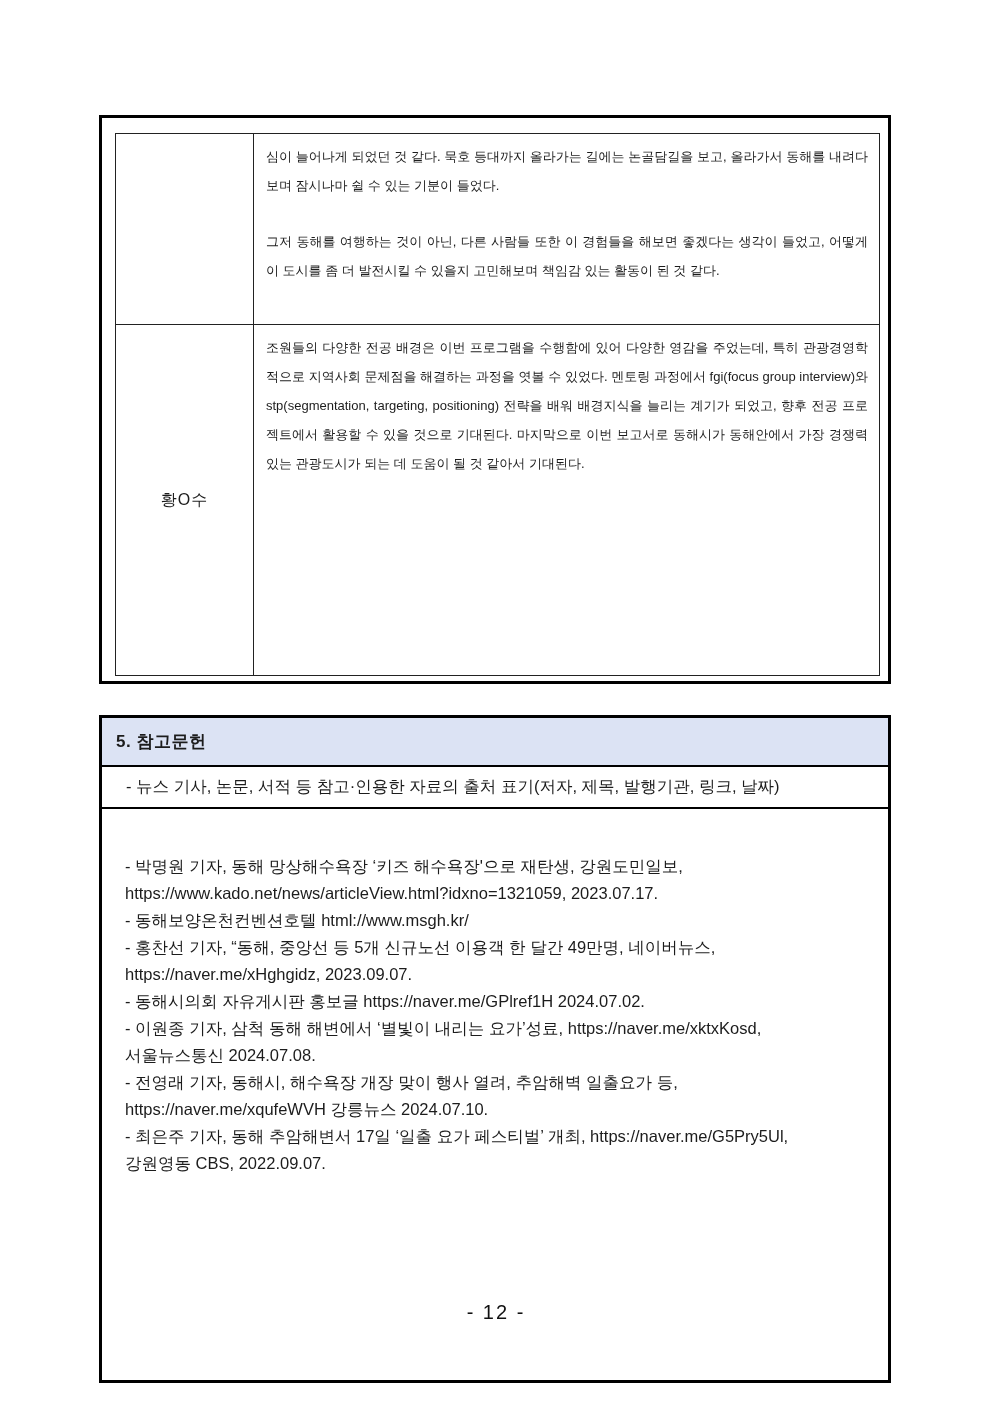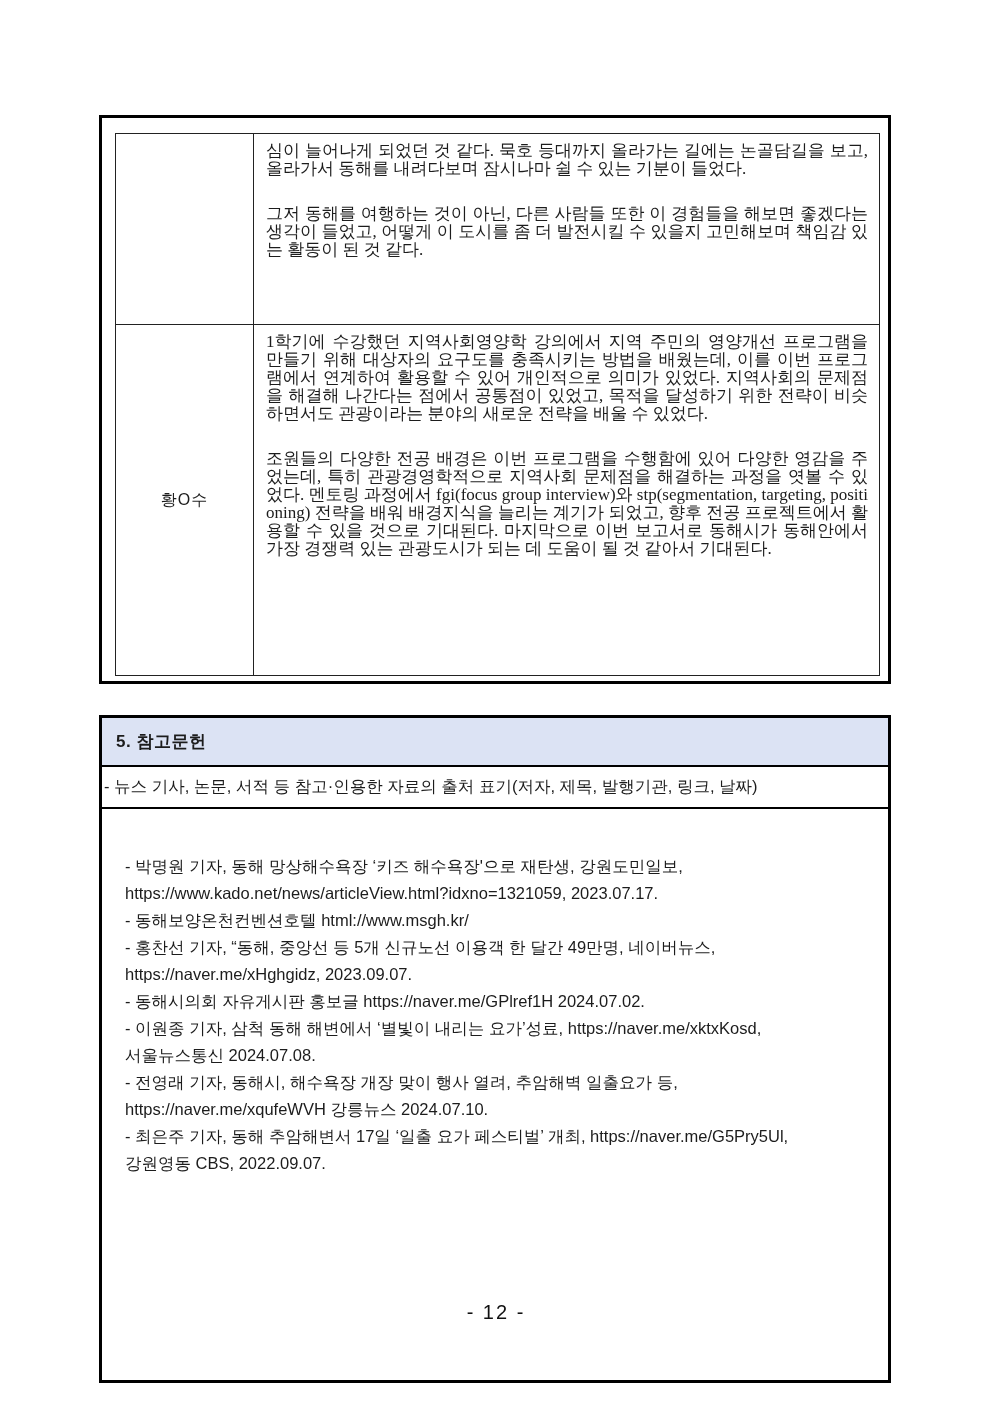--- a/index.html
+++ b/index.html
@@ -24,21 +24,21 @@
   .irow { display: flex; width: 100%; }
   .irow-1 { height: 191px; border-bottom: 1px solid #222; }
   .irow-2 { flex: 1; }
   .name-cell {
     width: 138px; border-right: 1px solid #222;
     display: flex; align-items: center; justify-content: center;
     font-size: 16px; letter-spacing: 1px;
   }
   .text-cell {
     flex: 1; padding: 8px 11px 6px 12px;
-    font-size: 17px; line-height: 18px; font-family: Liberation Serif, serif;
+    font-size: 13px; line-height: 29px;
   }
   .para {
     text-align: justify;
     word-break: break-all;
     margin-bottom: 27px;
   }
   .para:last-child { margin-bottom: 0; }
 
   
   .refs-outer { top: 715px; height: 668px; display: flex; flex-direction: column; }
@@ -46,21 +46,21 @@
     height: 49px; flex: 0 0 49px;
     border-bottom: 2px solid #000;
     display: flex; align-items: center;
     padding-left: 14px;
     font-size: 17px; font-weight: bold; letter-spacing: 0.5px;
   }
   .refs-desc {
     height: 42px; flex: 0 0 42px;
     border-bottom: 2px solid #000;
     display: flex; align-items: center;
-    padding-left: 2px;
+    padding-left: 24px;
     font-size: 16.5px;
   }
   .refs-body {
     flex: 1;
     padding: 44px 12px 0 11px;
     font-size: 16.5px; line-height: 27px;
   }
   .ref-line { white-space: nowrap; overflow: hidden; margin-left: 12px; }
 
   
@@ -77,21 +77,20 @@
     <div class="irow irow-1">
       <div class="name-cell"></div>
       <div class="text-cell">
           <div class="para">심이 늘어나게 되었던 것 같다. 묵호 등대까지 올라가는 길에는 논골담길을 보고, 올라가서 동해를 내려다보며 잠시나마 쉴 수 있는 기분이 들었다.</div>
           <div class="para">그저 동해를 여행하는 것이 아닌, 다른 사람들 또한 이 경험들을 해보면 좋겠다는 생각이 들었고, 어떻게 이 도시를 좀 더 발전시킬 수 있을지 고민해보며 책임감 있는 활동이 된 것 같다.</div>
         </div>
     </div>
     <div class="irow irow-2">
       <div class="name-cell">황O수</div>
       <div class="text-cell">
-          <div class="para">1학기에 수강했던 지역사회영양학 강의에서 지역 주민의 영양개선 프로그램을 만들기 위해 대상자의 요구도를 충족시키는 방법을 배웠는데, 이를 이번 프로그램에서 연계하여 활용할 수 있어 개인적으로 의미가 있었다. 지역사회의 문제점을 해결해 나간다는 점에서 공통점이 있었고, 목적을 달성하기 위한 전략이 비슷하면서도 관광이라는 분야의 새로운 전략을 배울 수 있었다.</div>
           <div class="para">조원들의 다양한 전공 배경은 이번 프로그램을 수행함에 있어 다양한 영감을 주었는데, 특히 관광경영학적으로 지역사회 문제점을 해결하는 과정을 엿볼 수 있었다. 멘토링 과정에서 fgi(focus group interview)와 stp(segmentation, targeting, positioning) 전략을 배워 배경지식을 늘리는 계기가 되었고, 향후 전공 프로젝트에서 활용할 수 있을 것으로 기대된다. 마지막으로 이번 보고서로 동해시가 동해안에서 가장 경쟁력 있는 관광도시가 되는 데 도움이 될 것 같아서 기대된다.</div>
         </div>
     </div>
   </div>
 </div>
 
 <div class="outer-box refs-outer">
   <div class="refs-header" style="background: rgb(220, 227, 244);">
     <span>5. 참고문헌</span>
   </div>

